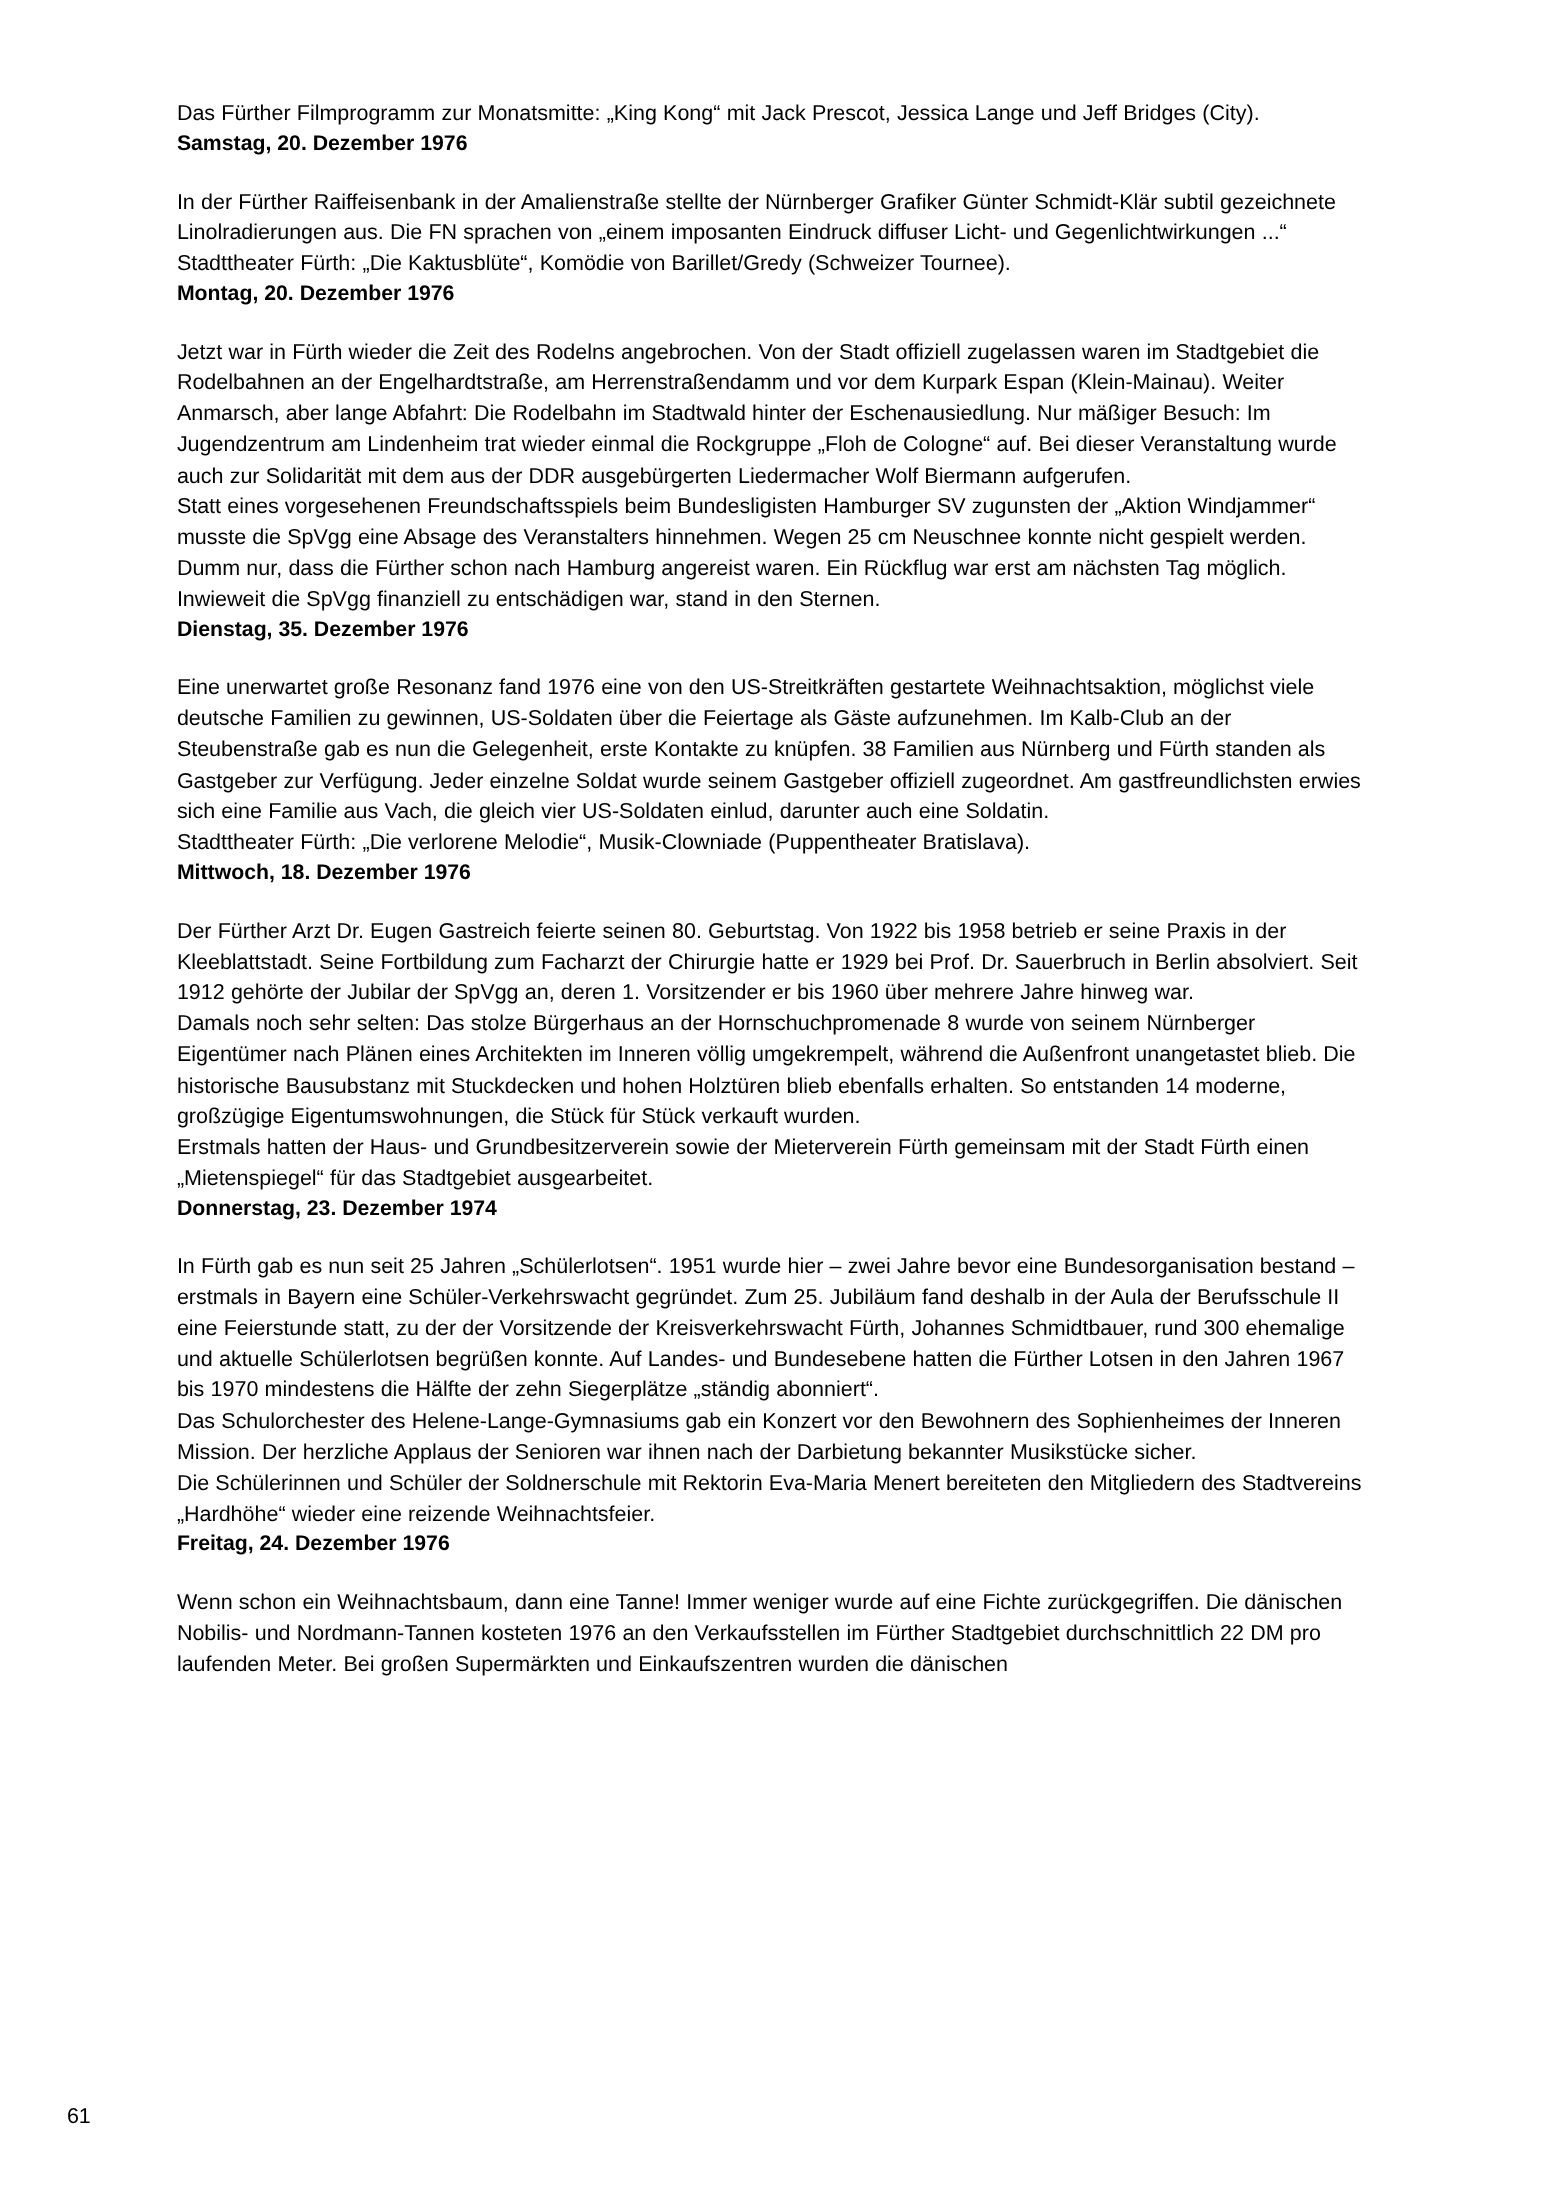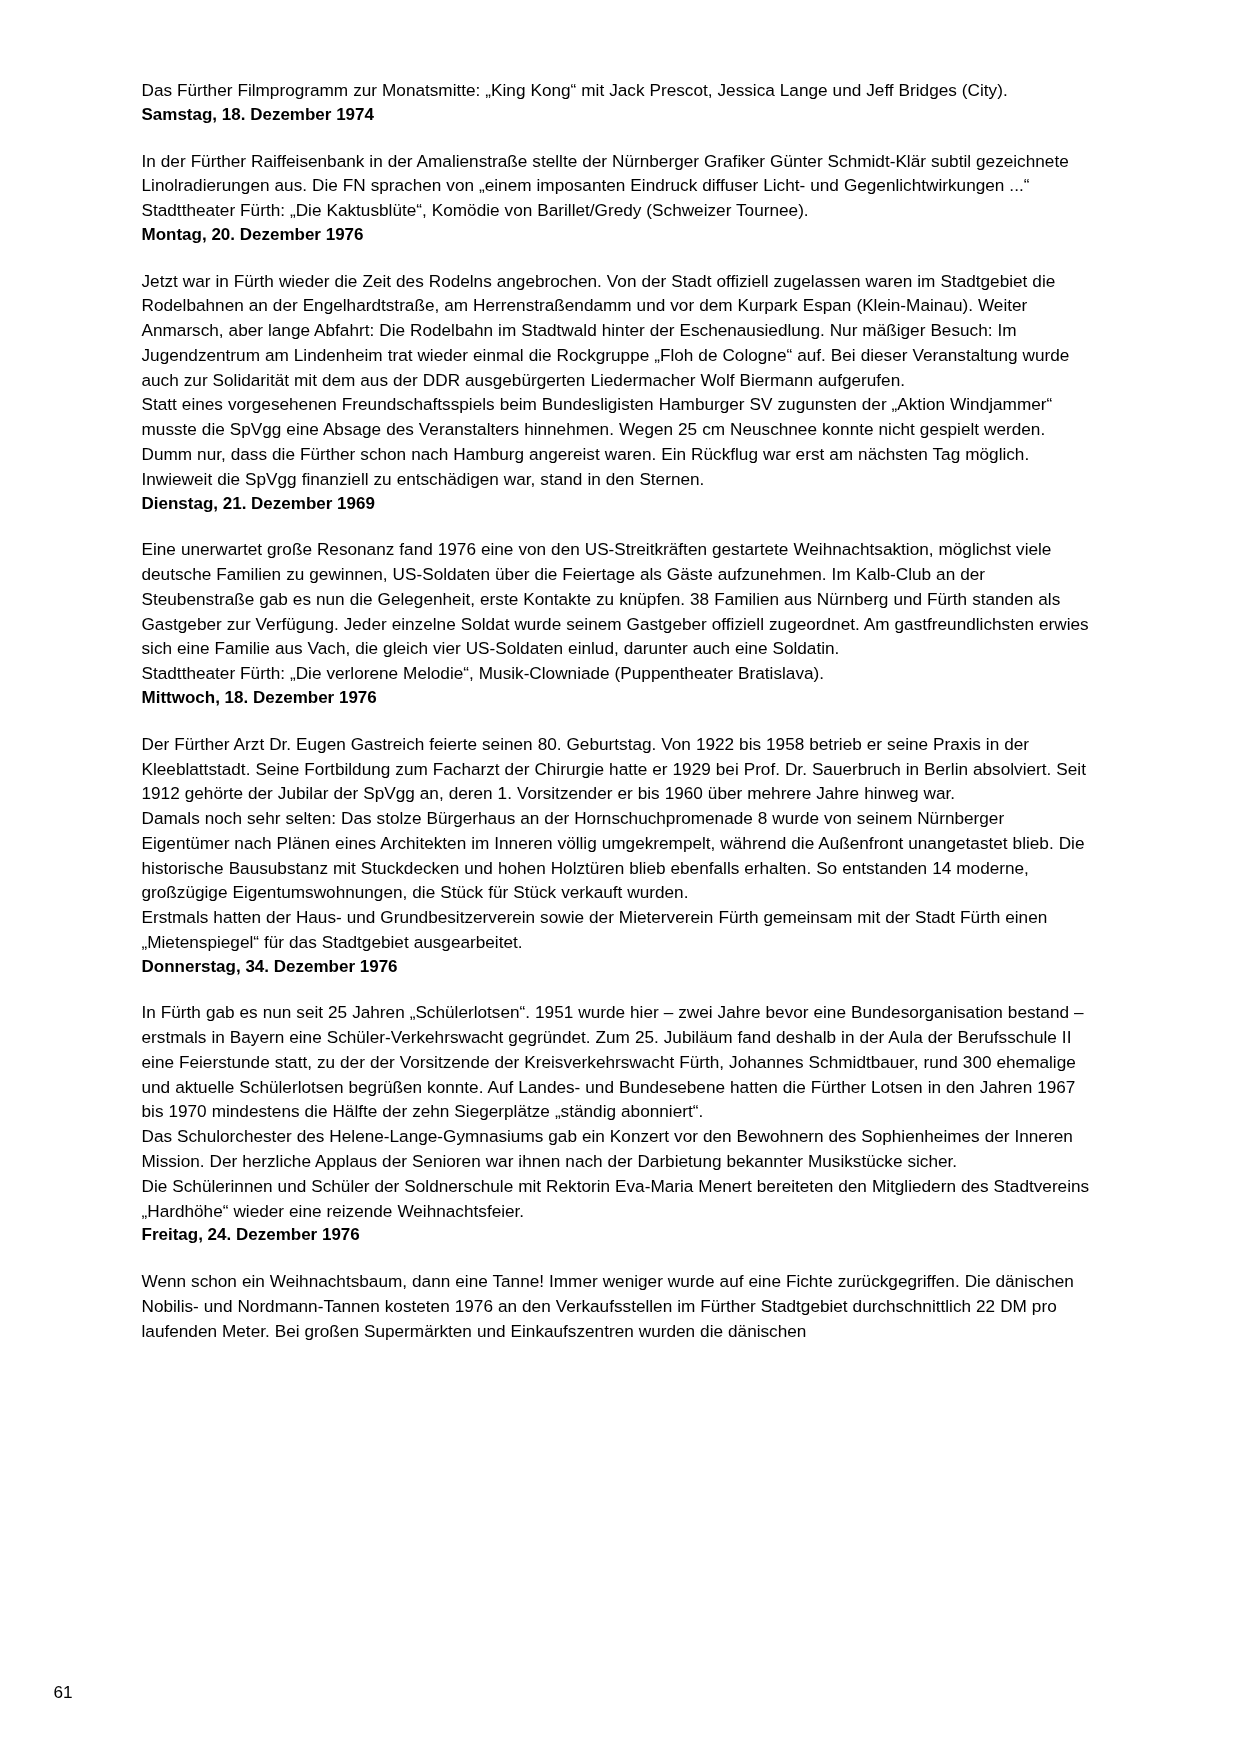--- a/index.html
+++ b/index.html
@@ -56,41 +56,41 @@
 </style>
 </head>
 <body>
 
 <div class="page">
   <div class="content">
 
     <p class="para lead">Das Fürther Filmprogramm zur Monatsmitte: „King Kong“ mit Jack Prescot, Jessica Lange und Jeff Bridges (City).</p>
 
     <div class="blk">
-      <h2 class="date-heading">Samstag, 18. Dezember 1974</h2>
+      <h2 class="date-heading">Samstag, 20. Dezember 1976</h2>
       <p class="para">In der Fürther Raiffeisenbank in der Amalienstraße stellte der Nürnberger Grafiker Günter Schmidt-Klär subtil gezeichnete Linolradierungen aus. Die FN sprachen von „einem imposanten Eindruck diffuser Licht- und Gegenlichtwirkungen ...“<br>Stadttheater Fürth: „Die Kaktusblüte“, Komödie von Barillet/Gredy (Schweizer Tournee).</p>
     </div>
 
     <div class="blk">
       <h2 class="date-heading">Montag, 20. Dezember 1976</h2>
       <p class="para">Jetzt war in Fürth wieder die Zeit des Rodelns angebrochen. Von der Stadt offiziell zugelassen waren im Stadtgebiet die Rodelbahnen an der Engelhardtstraße, am Herrenstraßendamm und vor dem Kurpark Espan (Klein-Mainau). Weiter Anmarsch, aber lange Abfahrt: Die Rodelbahn im Stadtwald hinter der Eschenausiedlung. Nur mäßiger Besuch: Im Jugendzentrum am Lindenheim trat wieder einmal die Rockgruppe „Floh de Cologne“ auf. Bei dieser Veranstaltung wurde auch zur Solidarität mit dem aus der DDR ausgebürgerten Liedermacher Wolf Biermann aufgerufen.<br>Statt eines vorgesehenen Freundschaftsspiels beim Bundesligisten Hamburger SV zugunsten der „Aktion Windjammer“ musste die SpVgg eine Absage des Veranstalters hinnehmen. Wegen 25 cm Neuschnee konnte nicht gespielt werden. Dumm nur, dass die Fürther schon nach Hamburg angereist waren. Ein Rückflug war erst am nächsten Tag möglich. Inwieweit die SpVgg finanziell zu entschädigen war, stand in den Sternen.</p>
     </div>
 
     <div class="blk">
-      <h2 class="date-heading">Dienstag, 21. Dezember 1969</h2>
+      <h2 class="date-heading">Dienstag, 35. Dezember 1976</h2>
       <p class="para">Eine unerwartet große Resonanz fand 1976 eine von den US-Streitkräften gestartete Weihnachtsaktion, möglichst viele deutsche Familien zu gewinnen, US-Soldaten über die Feiertage als Gäste aufzunehmen. Im Kalb-Club an der Steubenstraße gab es nun die Gelegenheit, erste Kontakte zu knüpfen. 38 Familien aus Nürnberg und Fürth standen als Gastgeber zur Verfügung. Jeder einzelne Soldat wurde seinem Gastgeber offiziell zugeordnet. Am gastfreundlichsten erwies sich eine Familie aus Vach, die gleich vier US-Soldaten einlud, darunter auch eine Soldatin.<br>Stadttheater Fürth: „Die verlorene Melodie“, Musik-Clowniade (Puppentheater Bratislava).</p>
     </div>
 
     <div class="blk">
       <h2 class="date-heading">Mittwoch, 18. Dezember 1976</h2>
       <p class="para">Der Fürther Arzt Dr. Eugen Gastreich feierte seinen 80. Geburtstag. Von 1922 bis 1958 betrieb er seine Praxis in der Kleeblattstadt. Seine Fortbildung zum Facharzt der Chirurgie hatte er 1929 bei Prof. Dr. Sauerbruch in Berlin absolviert. Seit 1912 gehörte der Jubilar der SpVgg an, deren 1. Vorsitzender er bis 1960 über mehrere Jahre hinweg war.<br>Damals noch sehr selten: Das stolze Bürgerhaus an der Hornschuchpromenade 8 wurde von seinem Nürnberger Eigentümer nach Plänen eines Architekten im Inneren völlig umgekrempelt, während die Außenfront unangetastet blieb. Die historische Bausubstanz mit Stuckdecken und hohen Holztüren blieb ebenfalls erhalten. So entstanden 14 moderne, großzügige Eigentumswohnungen, die Stück für Stück verkauft wurden.<br>Erstmals hatten der Haus- und Grundbesitzerverein sowie der Mieterverein Fürth gemeinsam mit der Stadt Fürth einen „Mietenspiegel“ für das Stadtgebiet ausgearbeitet.</p>
     </div>
 
     <div class="blk">
-      <h2 class="date-heading">Donnerstag, 34. Dezember 1976</h2>
+      <h2 class="date-heading">Donnerstag, 23. Dezember 1974</h2>
       <p class="para">In Fürth gab es nun seit 25 Jahren „Schülerlotsen“. 1951 wurde hier – zwei Jahre bevor eine Bundesorganisation bestand – erstmals in Bayern eine Schüler-Verkehrswacht gegründet. Zum 25. Jubiläum fand deshalb in der Aula der Berufsschule II eine Feierstunde statt, zu der der Vorsitzende der Kreisverkehrswacht Fürth, Johannes Schmidtbauer, rund 300 ehemalige und aktuelle Schülerlotsen begrüßen konnte. Auf Landes- und Bundesebene hatten die Fürther Lotsen in den Jahren 1967 bis 1970 mindestens die Hälfte der zehn Siegerplätze „ständig abonniert“.<br>Das Schulorchester des Helene-Lange-Gymnasiums gab ein Konzert vor den Bewohnern des Sophienheimes der Inneren Mission. Der herzliche Applaus der Senioren war ihnen nach der Darbietung bekannter Musikstücke sicher.<br>Die Schülerinnen und Schüler der Soldnerschule mit Rektorin Eva-Maria Menert bereiteten den Mitgliedern des Stadtvereins „Hardhöhe“ wieder eine reizende Weihnachtsfeier.</p>
     </div>
 
     <div class="blk">
       <h2 class="date-heading">Freitag, 24. Dezember 1976</h2>
       <p class="para">Wenn schon ein Weihnachtsbaum, dann eine Tanne! Immer weniger wurde auf eine Fichte zurückgegriffen. Die dänischen Nobilis- und Nordmann-Tannen kosteten 1976 an den Verkaufsstellen im Fürther Stadtgebiet durchschnittlich 22 DM pro laufenden Meter. Bei großen Supermärkten und Einkaufszentren wurden die dänischen</p>
     </div>
 
   </div>
 

